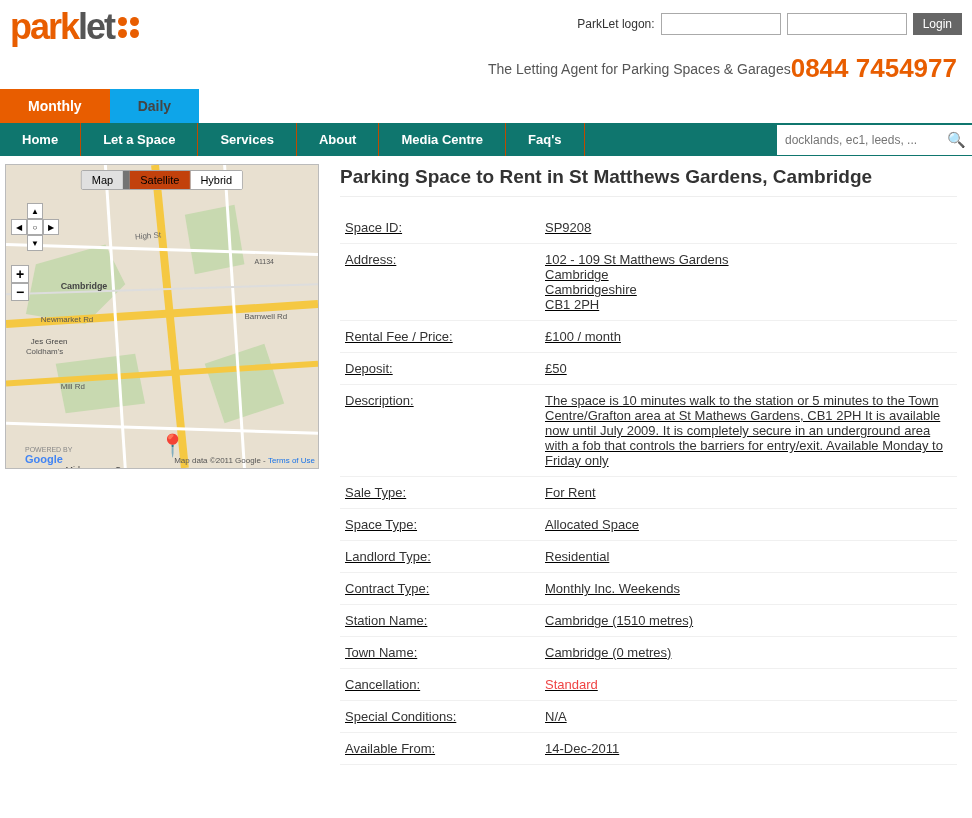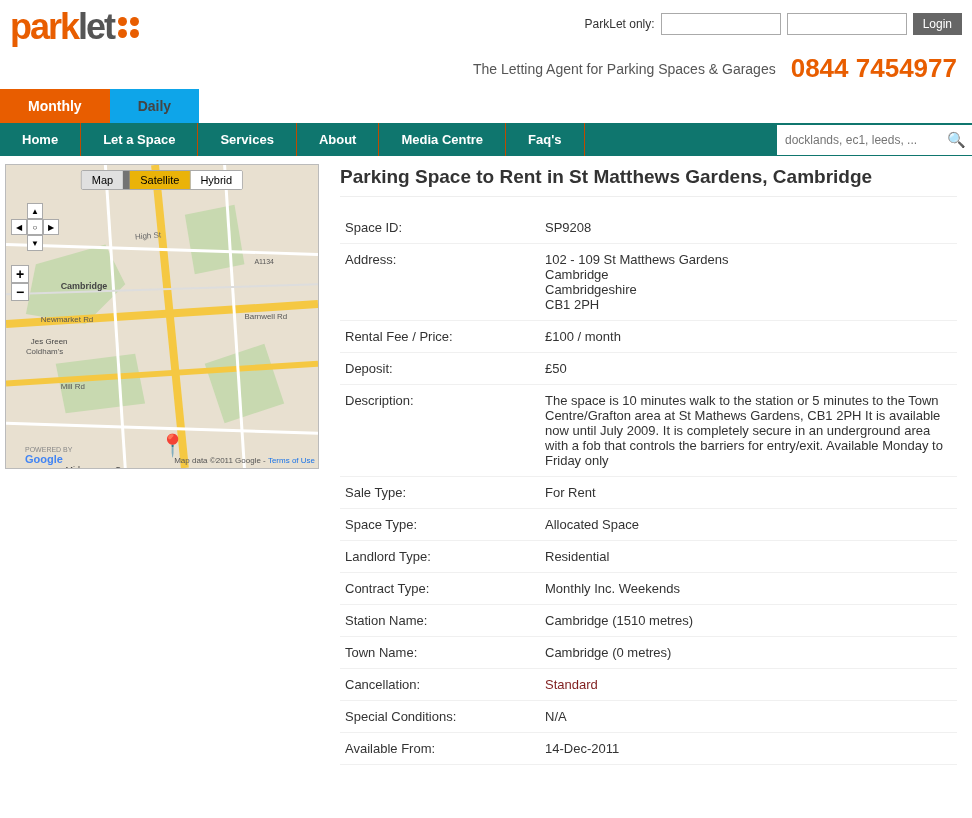--- a/index.html
+++ b/index.html
@@ -40,28 +40,28 @@
       <span style="display:flex; gap:3px;">
         <span style="width:9px;height:9px;background:#e85d00;border-radius:50%;display:inline-block;"></span>
         <span style="width:9px;height:9px;background:#e85d00;border-radius:50%;display:inline-block;"></span>
       </span>
       <span style="display:flex; gap:3px;">
         <span style="width:9px;height:9px;background:#e85d00;border-radius:50%;display:inline-block;"></span>
         <span style="width:9px;height:9px;background:#e85d00;border-radius:50%;display:inline-block;"></span>
       </span>
     </span>
   </div>
-  <label style="font-size:12px; color:#333;">ParkLet only:</label>
+  <label style="font-size:12px; color:#333;">ParkLet logon:</label>
   <input type="text" class="login-input" style="border: 1px solid rgb(170, 170, 170); padding: 2px 4px; font-size: 12px; width: 120px; height: 22px;">
   <input type="password" class="login-pass" style="border: 1px solid rgb(170, 170, 170); padding: 2px 4px; font-size: 12px; width: 120px; height: 22px;">
   <button class="login-btn">Login</button>
 </div>
 
 <div style="display:flex; align-items:center; justify-content:flex-end; padding:5px 15px 5px 10px; background:#fff;">
-  <span style="font-size:14px;color:#555;margin-right:15px;">The Letting Agent for Parking Spaces &amp; Garages</span>
+  <span style="font-size:14px;color:#555;margin-right:0;">The Letting Agent for Parking Spaces &amp; Garages</span>
   <span style="font-size:26px;font-weight:bold;color:#e85d00;">0844 7454977</span>
 </div>
 
 <div style="display:flex; flex-direction:column;">
   <div style="display:flex; width:215px;">
     <div style="padding:9px 28px;font-size:14px;font-weight:bold;background:#e85d00;color:#fff;cursor:pointer;">
       <span>Monthly</span>
     </div>
     <div style="padding:9px 28px;font-size:14px;font-weight:bold;background:#0ea5e9;color:#444;cursor:pointer;">
       <span>Daily</span>
@@ -93,21 +93,21 @@
   </div>
 </div>
 
 <div style="display:flex; min-height:500px;">
 
   <div style="width:325px;min-width:325px;padding:8px 5px 5px 5px;">
     <div style="position:relative;width:314px;height:305px;border:1px solid #bbb;overflow:hidden;">
 
       <div style="position:absolute;top:5px;left:50%;transform:translateX(-50%);display:flex;z-index:10;background:#fff;border:1px solid #aaa;border-radius:2px;">
         <button style="padding:3px 10px;font-size:11px;cursor:pointer;background:#e0e0e0;border:none;border-right:7px solid #737373;">Map</button>
-        <button style="padding:3px 10px;font-size:11px;cursor:pointer;background:#eab308;border:none;border-right:1px solid #aaa;">Satellite</button>
+        <button style="padding:3px 10px;font-size:11px;cursor:pointer;background:#c2410c;border:none;border-right:1px solid #aaa;">Satellite</button>
         <button style="padding:3px 10px;font-size:11px;cursor:pointer;background:#fff;border:none;">Hybrid</button>
       </div>
 
       <div style="position:absolute;top:38px;left:5px;display:grid;grid-template-columns:repeat(3,16px);grid-template-rows:repeat(3,16px);z-index:10;">
         <div></div>
         <button style="width:16px;height:16px;background:#fff;border:1px solid #aaa;cursor:pointer;font-size:8px;display:flex;align-items:center;justify-content:center;">▲</button>
         <div></div>
         <button style="width:16px;height:16px;background:#fff;border:1px solid #aaa;cursor:pointer;font-size:8px;display:flex;align-items:center;justify-content:center;">◀</button>
         <button style="width:16px;height:16px;background:#fff;border:1px solid #aaa;cursor:pointer;font-size:8px;display:flex;align-items:center;justify-content:center;">○</button>
         <button style="width:16px;height:16px;background:#fff;border:1px solid #aaa;cursor:pointer;font-size:8px;display:flex;align-items:center;justify-content:center;">▶</button>
@@ -165,21 +165,21 @@
       <div style="position:absolute;bottom:3px;right:3px;font-size:8px;color:#555;">
         <span>Map data ©2011 Google -</span>
         <span style="color:#1a73e8;cursor:pointer;">Terms of Use</span>
       </div>
     </div>
   </div>
 
   <div style="flex:1;padding:10px 15px;">
     <h1 style="font-size:19px;font-weight:bold;color:#333;margin-bottom:15px;padding-bottom:8px;border-bottom:1px solid #eee;">Parking Space to Rent in St Matthews Gardens, Cambridge</h1>
 
-    <table style="width:100%;border-collapse:collapse;">
+    <table style="width:100%;border-collapse:collapse;text-decoration:underline;">
       <tbody>
 
         <tr style="border-bottom:1px solid #f0f0f0;">
           <td style="width:200px;padding:8px 5px;color:#333;vertical-align:top;">Space ID:</td>
           <td style="padding:8px 5px;color:#333;vertical-align:top;">SP9208</td>
         </tr>
 
         <tr style="border-bottom:1px solid #f0f0f0;">
           <td style="width:200px;padding:8px 5px;color:#333;vertical-align:top;">Address:</td>
           <td style="padding:8px 5px;color:#333;vertical-align:top;">
@@ -227,21 +227,21 @@
           <td style="padding:8px 5px;color:#333;vertical-align:top;">Cambridge (1510 metres)</td>
         </tr>
 
         <tr style="border-bottom:1px solid #f0f0f0;">
           <td style="width:200px;padding:8px 5px;color:#333;vertical-align:top;">Town Name:</td>
           <td style="padding:8px 5px;color:#333;vertical-align:top;">Cambridge (0 metres)</td>
         </tr>
 
         <tr style="border-bottom:1px solid #f0f0f0;">
           <td style="width:200px;padding:8px 5px;color:#333;vertical-align:top;">Cancellation:</td>
-          <td style="padding:8px 5px;color:#7f1d1d;vertical-align:top;">Standard</td>
+          <td style="padding:8px 5px;color:#ef4444;vertical-align:top;">Standard</td>
         </tr>
 
         <tr style="border-bottom:1px solid #f0f0f0;">
           <td style="width:200px;padding:8px 5px;color:#333;vertical-align:top;">Special Conditions:</td>
           <td style="padding:8px 5px;color:#333;vertical-align:top;">N/A</td>
         </tr>
 
         <tr style="border-bottom:1px solid #f0f0f0;">
           <td style="width:200px;padding:8px 5px;color:#333;vertical-align:top;">Available From:</td>
           <td style="padding:8px 5px;color:#333;vertical-align:top;">14-Dec-2011</td>

